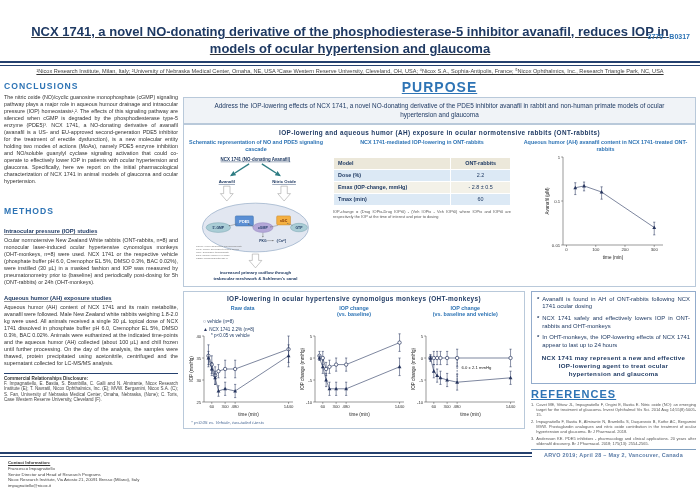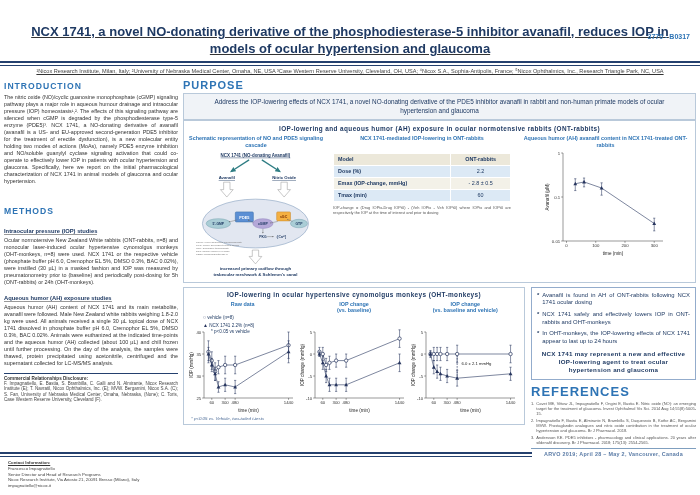--- a/index.html
+++ b/index.html
@@ -27,21 +27,21 @@
 
   .sec-head { font-size:8.6px; font-weight:bold; color:#2e74b5; letter-spacing:1px; margin:2px 0 3px 0; }
   .body-text { font-size:5.4px; line-height:1.3; text-align:justify; color:#333; }
   .sub-head { font-size:5.8px; font-weight:bold; color:#1f3a63; margin:4px 0 2px 0; border-bottom:0.5px solid #999; display:inline-block; }
 
   .disclosure { margin-top:5px; border-top:1px solid #24406e; padding-top:2px; }
   .disclosure-head { font-size:4.6px; font-weight:bold; color:#333; }
   .disclosure-body { font-size:4.5px; line-height:1.25; text-align:justify; color:#444; }
 
   
-  .purpose-head { text-align:left; font-size:11px; font-weight:bold; color:#2e74b5; letter-spacing:1px; }
+  .purpose-head { text-align:center; font-size:14px; font-weight:bold; color:#2e74b5; letter-spacing:1px;text-decoration:underline; }
   .purpose-box { border:1px solid #b9c9da; background:#f0f3f7; margin-top:2px; padding:3px 14px;
                  font-size:6.4px; color:#1f3a63; text-align:center; line-height:1.45; }
 
   .results-head { font-size:8.6px; font-weight:bold; color:#2e74b5; letter-spacing:1px; margin:4px 0 2px 2px; }
 
   
   .section-box { border:1px solid #b9c9da; padding:3px 4px; }
   .sec-title { text-align:center; font-size:6.4px; font-weight:bold; color:#1f3a63; letter-spacing:0.4px; margin:1px 0 3px 0; }
   .row3 { display:flex; gap:4px; align-items:flex-start; }
   .cell { display:flex; flex-direction:column; align-items:center; }
@@ -70,21 +70,21 @@
   .legend .mk { color:#27355e; font-size:5px; }
   .chart-note { font-size:4.4px; font-style:italic; color:#4a6a96; margin-top:2px; align-self:flex-start; margin-left:4px; }
 
   
   .right-col { flex:1; }
   .conclusions-head { text-align:center; font-size:8.6px; font-weight:bold; color:#2e74b5; letter-spacing:1px; margin-bottom:2px; }
   .conclusions-box { border:1px solid #93accc; padding:4px 5px; }
   .bullet { display:flex; gap:3px; font-size:5.9px; color:#1f3a63; line-height:1.3; margin-bottom:4px; text-align:justify; }
   .bullet .glyph { font-weight:bold; }
   .highlight { font-size:6.2px; font-weight:bold; color:#1f3a63; text-align:center; line-height:1.35; margin-top:2px; letter-spacing:0.3px; }
-  .refs-head { font-size:13px; font-weight:bold; color:#2e74b5; letter-spacing:1px; margin:4px 0 2px 0; }
+  .refs-head { font-size:11px; font-weight:bold; color:#2e74b5; letter-spacing:1px; margin:4px 0 2px 0;text-decoration:underline; }
   .ref-item { display:flex; gap:2px; font-size:4px; color:#555; line-height:1.25; text-align:justify; margin-bottom:2px; }
   .arvo { border-top:1px solid #7f9fbf; margin-top:3px; padding-top:2px; text-align:center;
           font-size:5.4px; font-weight:bold; color:#5a7ba6; letter-spacing:0.3px; }
 
   
   .bottom-rule { position:absolute; left:0; top:452px; width:532px; height:5px;
                  border-top:2px solid #24406e; border-bottom:1px solid #24406e; }
   .contact { position:absolute; left:8px; top:460px; width:230px; font-size:4.3px; color:#444; line-height:1.35; }
   .contact .c-head { font-weight:bold; text-decoration:underline; color:#333; }
 
@@ -98,21 +98,21 @@
   <div class="header">
     <div class="title">NCX 1741, a novel NO-donating derivative of the phosphodiesterase-5 inhibitor avanafil, reduces IOP in models of ocular hypertension and glaucoma</div>
     <div class="code">3770 - B0317</div>
     <div class="double-rule"></div>
     <div class="affiliations">¹Nicox Research Institute, Milan, Italy; ²University of Nebraska Medical Center, Omaha, NE, USA ³Case Western Reserve University, Cleveland, OH, USA; ⁴Nicox S.A., Sophia-Antipolis, France; ⁵Nicox Ophthalmics, Inc., Research Triangle Park, NC, USA</div>
   </div>
 
   <div class="main">
 
     <div class="col-left">
-      <div class="sec-head">INTRODUCTION</div>
+      <div class="sec-head">CONCLUSIONS</div>
       <div class="body-text">The nitric oxide (NO)/cyclic guanosine monophosphate (cGMP) signaling pathway plays a major role in aqueous humour drainage and intraocular pressure (IOP) homeostasis¹,². The effects of this signaling pathway are silenced when cGMP is degraded by the phosphodiesterase type-5 enzyme (PDE5)³. NCX 1741, a NO-donating derivative of avanafil (avanafil is a US- and EU-approved second-generation PDE5 inhibitor for the treatment of erectile dysfunction), is a new molecular entity holding two modes of actions (MoAs), namely PDE5 enzyme inhibition and NO/soluble guanylyl cyclase signaling activation that could co-operate to effectively lower IOP in patients with ocular hypertension and glaucoma. Specifically, here we report on the initial pharmacological characterization of NCX 1741 in animal models of glaucoma and ocular hypertension.</div>
 
       <div class="sec-head" style="margin-top:21px;">METHODS</div>
       <div><span class="sub-head">Intraocular pressure (IOP) studies</span></div>
       <div class="body-text">Ocular normotensive New Zealand White rabbits (ONT-rabbits, n=8) and monocular laser-induced ocular hypertensive cynomolgus monkeys (OHT-monkeys, n=8) were used. NCX 1741 or the respective vehicle (phosphate buffer pH 6.0, Cremophor EL 5%, DMSO 0.3%, BAC 0.02%), were instilled (30 µL) in a masked fashion and IOP was measured by pneumatonometry prior to (baseline) and periodically post-dosing for 5h (ONT-rabbits) or 24h (OHT-monkeys).</div>
       <div><span class="sub-head">Aqueous humor (AH) exposure studies</span></div>
       <div class="body-text">Aqueous humor (AH) content of NCX 1741 and its main metabolite, avanafil were followed. Male New Zealand white rabbits weighing 1.8-2.0 kg were used. All animals received a single 30 µL topical dose of NCX 1741 dissolved in phosphate buffer pH 6.0, Cremophor EL 5%, DMSO 0.3%, BAC 0.02%. Animals were euthanized at the indicated time-points and the aqueous humor (AH) collected (about 100 µL) and chill frozen until further processing. On the day of the analysis, the samples were thawed, protein precipitated using acetonitrile, centrifuged and the supernatant collected for LC-MS/MS analysis.</div>
 
       <div class="disclosure">
         <div class="disclosure-head">Commercial Relationships Disclosure:</div>

